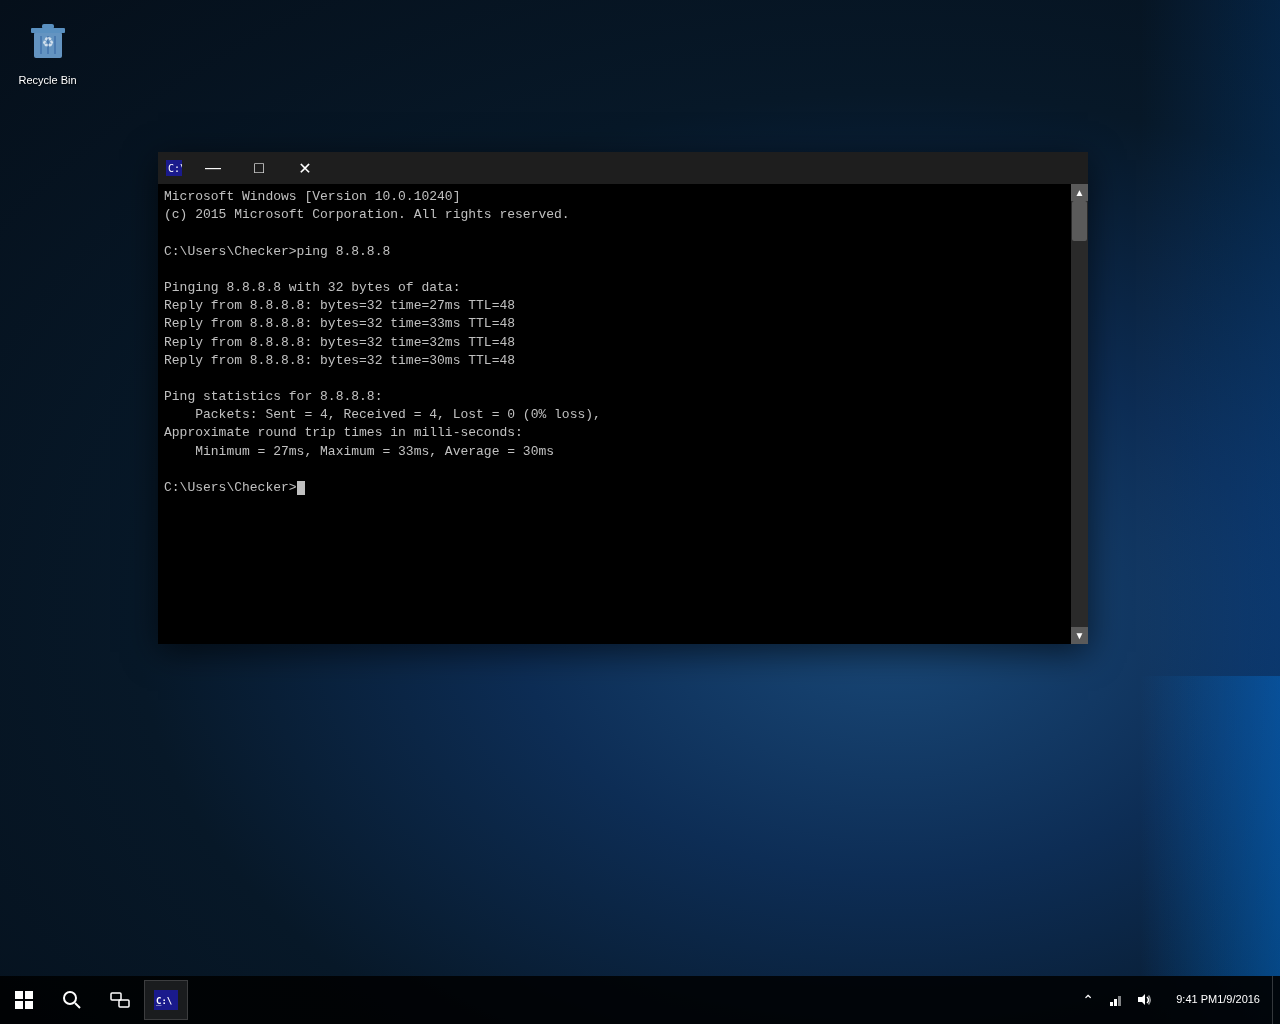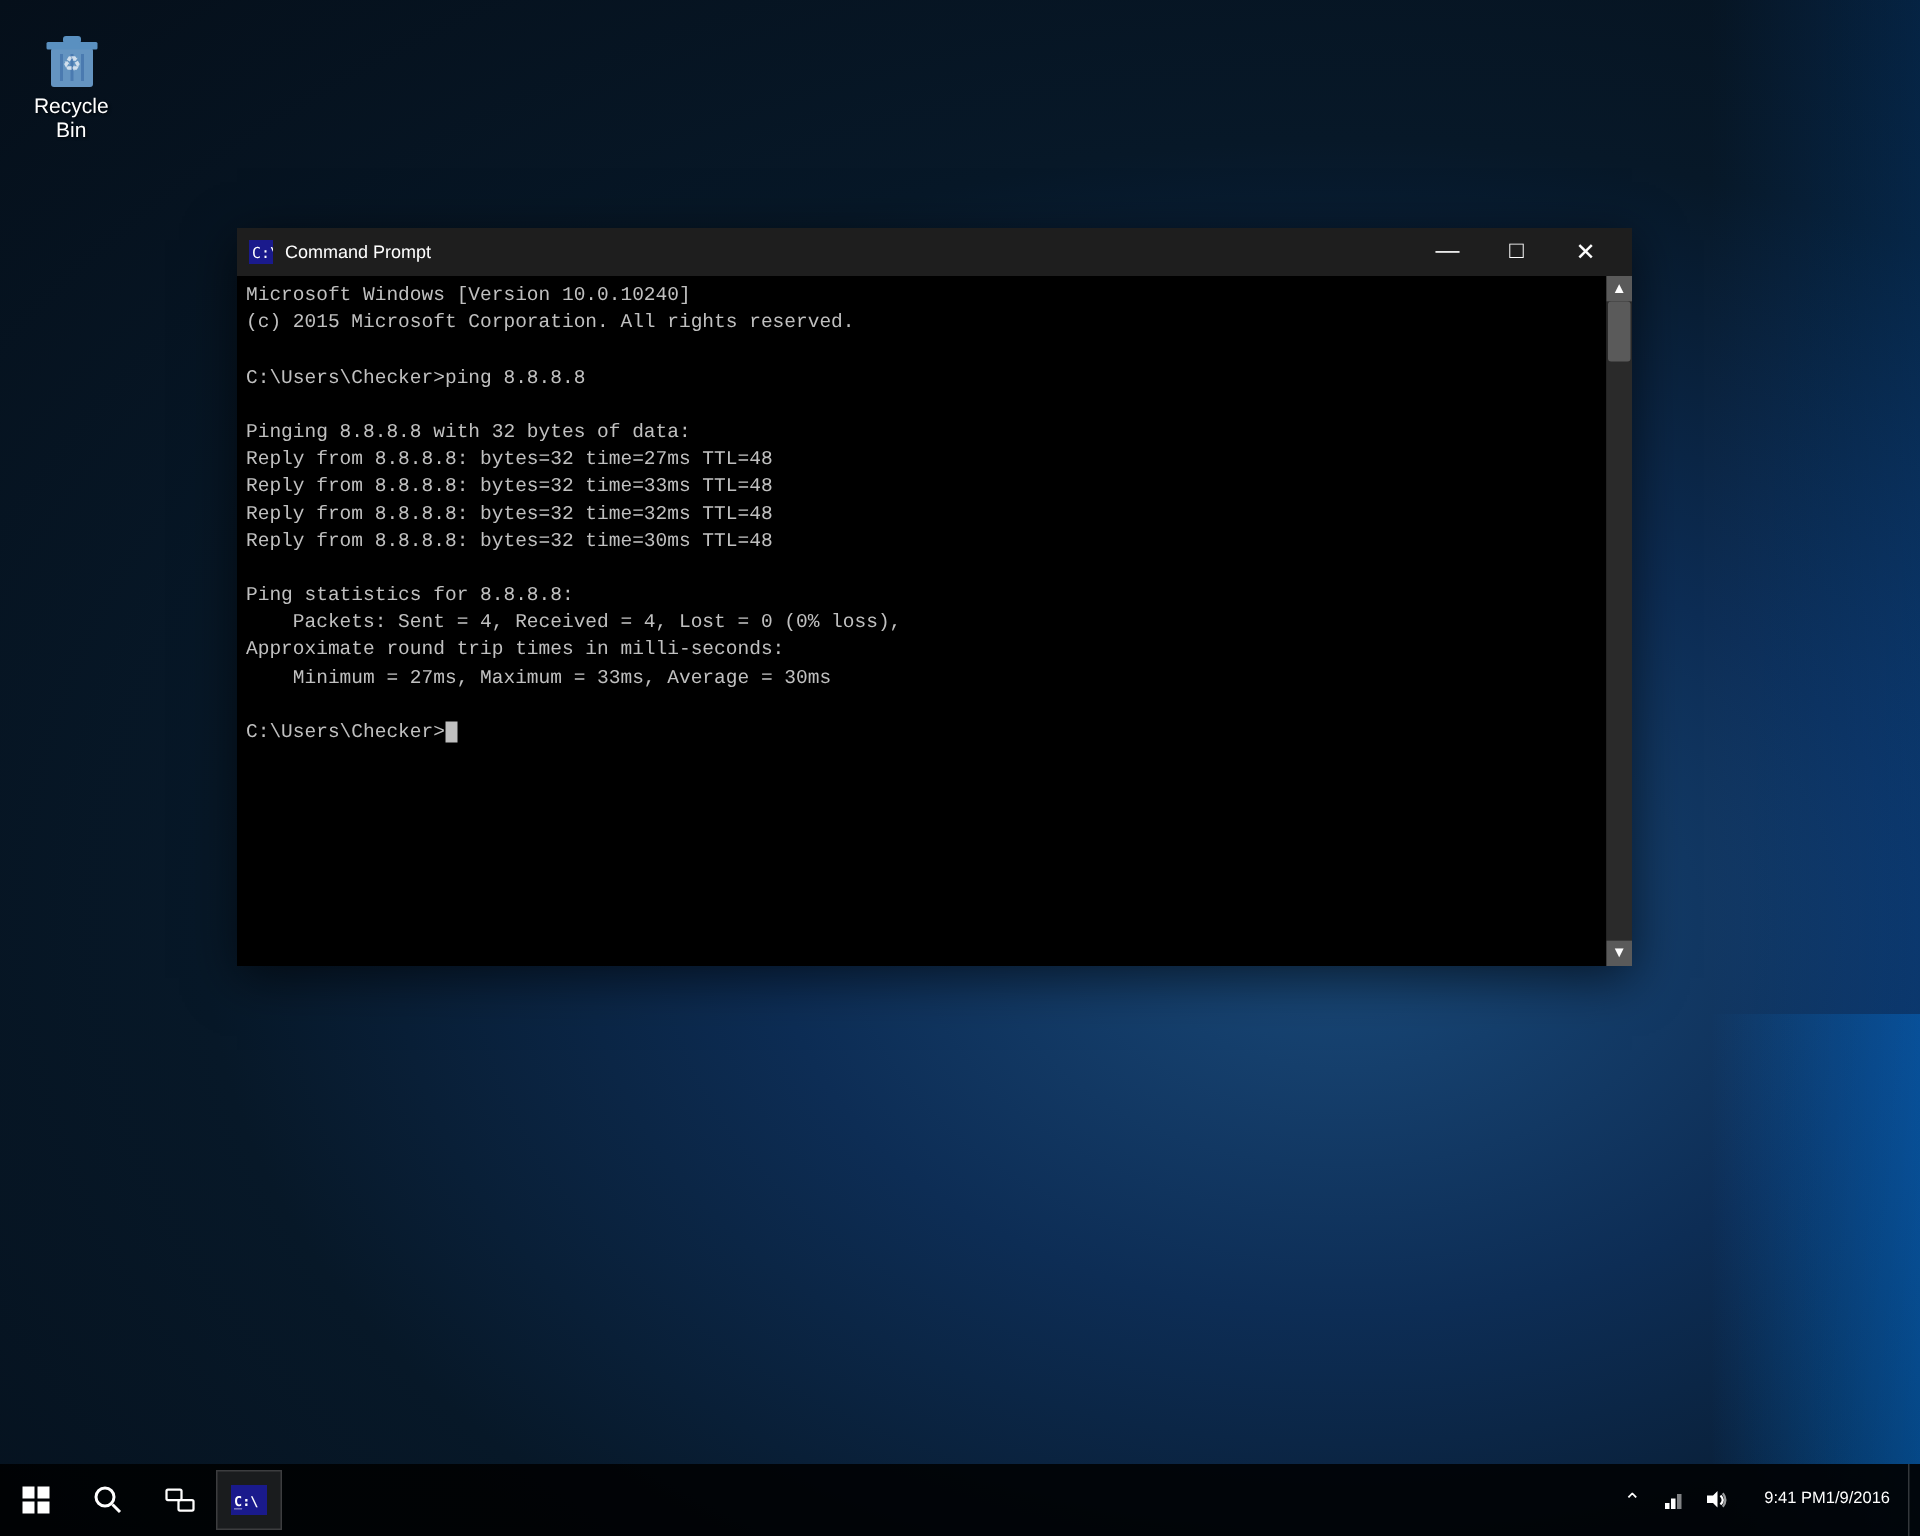--- a/index.html
+++ b/index.html
@@ -139,23 +139,23 @@
     }
 
     .recycle-bin-icon {
       width: 48px;
       height: 48px;
       position: relative;
     }
 
     .recycle-bin-label {
       color: white;
-      font-size: 14px;
+      font-size: 11px;
       text-align: center;
-      margin-top: 0;
+      margin-top: 12px;
       text-shadow: 1px 1px 2px rgba(0,0,0,0.8);
     }
 
     
     .cmd-window {
       position: absolute;
       top: 152px;
       left: 158px;
       width: 930px;
       height: 492px;
@@ -326,21 +326,20 @@
 
   <div class="cmd-window">
 
     <div class="cmd-titlebar">
       <div class="cmd-titlebar-icon">
         <svg width="16" height="16" viewBox="0 0 16 16">
           <rect width="16" height="16" fill="#1a1a8c"></rect>
           <text x="2" y="12" font-size="10" fill="white" font-family="monospace">C:\</text>
         </svg>
       </div>
-      <div class="cmd-titlebar-title">Command Prompt</div>
       <div class="cmd-titlebar-buttons">
         <div class="title-btn">—</div>
         <div class="title-btn">□</div>
         <div class="title-btn close">✕</div>
       </div>
     </div>
 
     <div class="cmd-body">
       <div class="cmd-content" id="cmd-content">Microsoft Windows [Version 10.0.10240]
 (c) 2015 Microsoft Corporation. All rights reserved.

